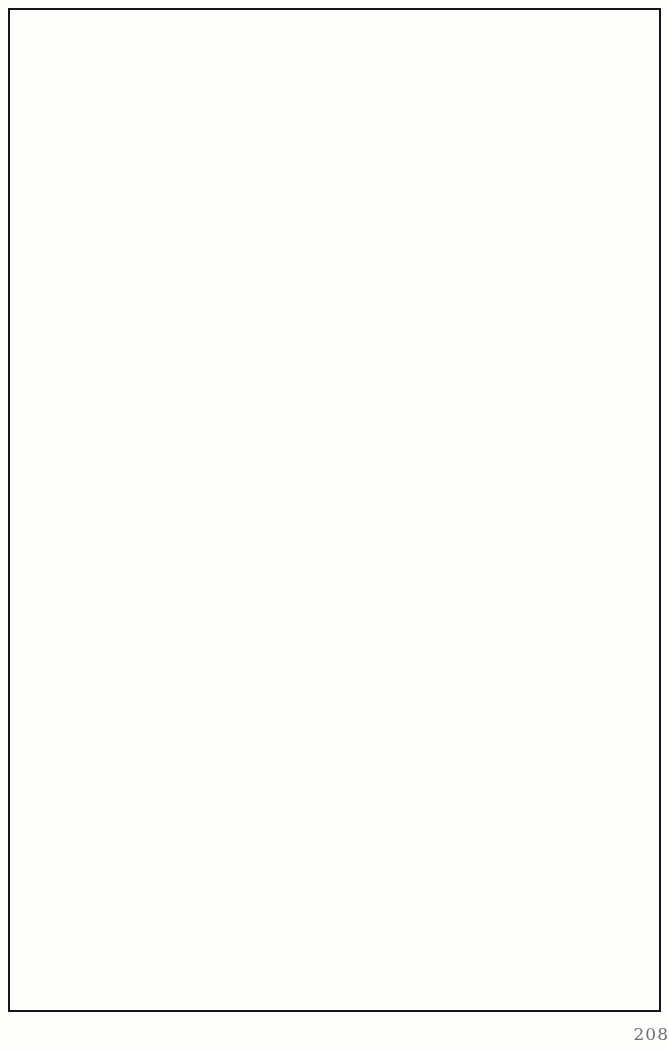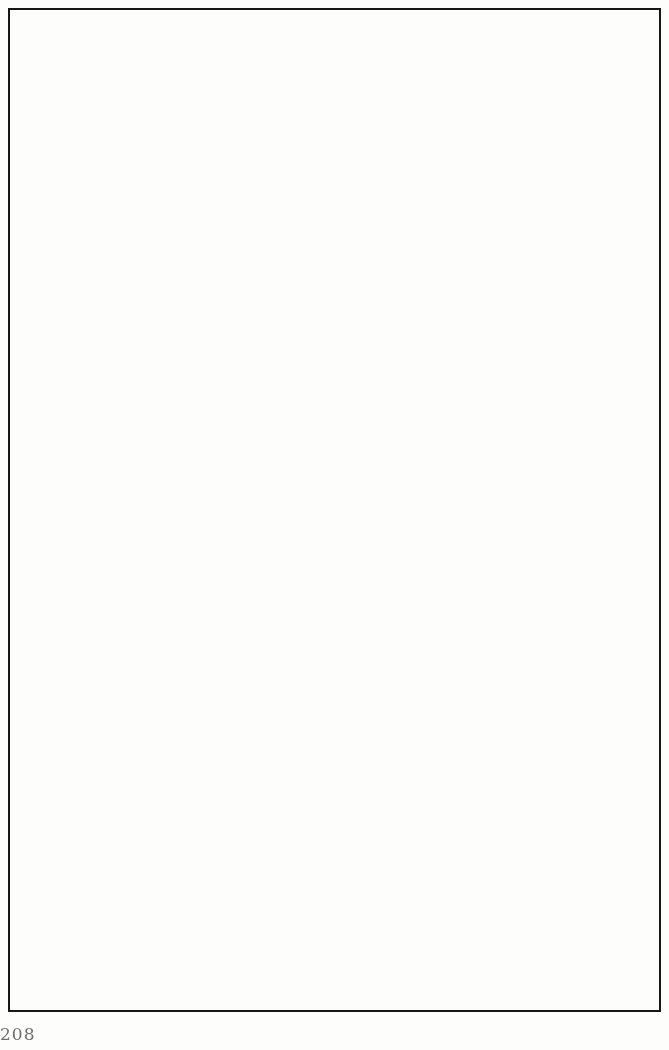--- a/index.html
+++ b/index.html
@@ -33,21 +33,21 @@
     font-size: 17px;
     line-height: 2.1;
     letter-spacing: 2px;
     overflow: hidden;
   }
   .page-number {
     position: absolute;
     bottom: 6px;
     left: 0;
     right: 0;
-    text-align: left;
+    text-align: right;
     color: #6f6f6f;
     font-size: 17px;
     letter-spacing: 1px;
     font-family: "DejaVu Serif", "Liberation Serif", serif;
   }
 </style>
 </head>
 <body>
 
 <div class="scan-page">

